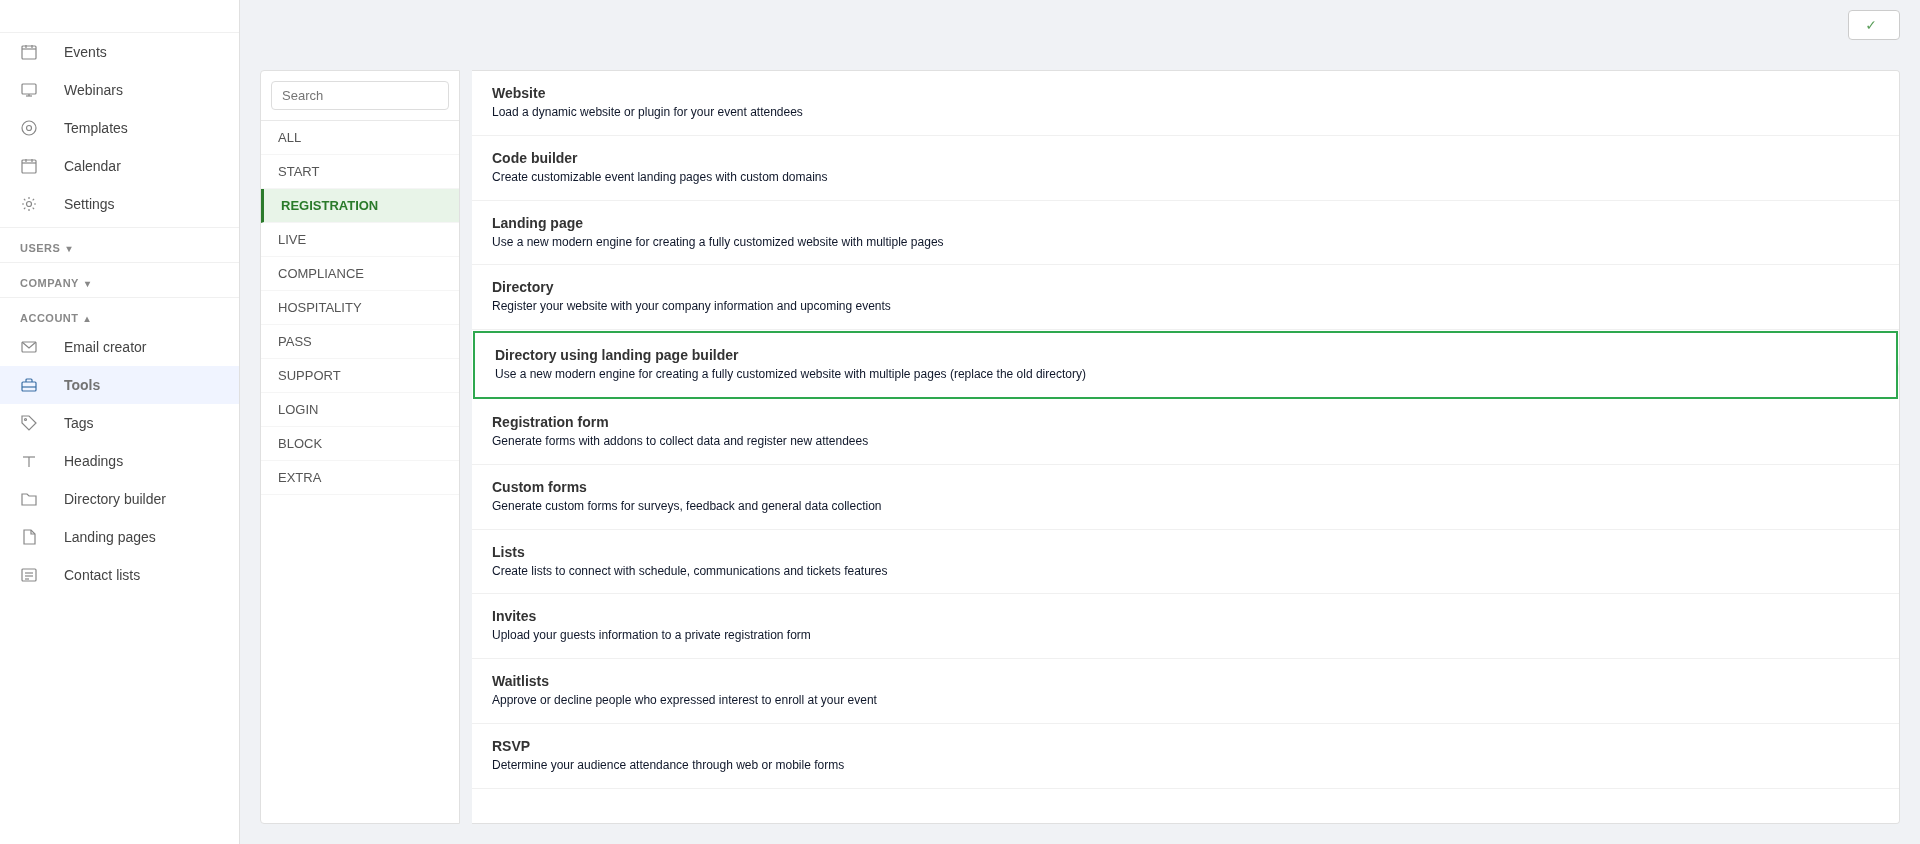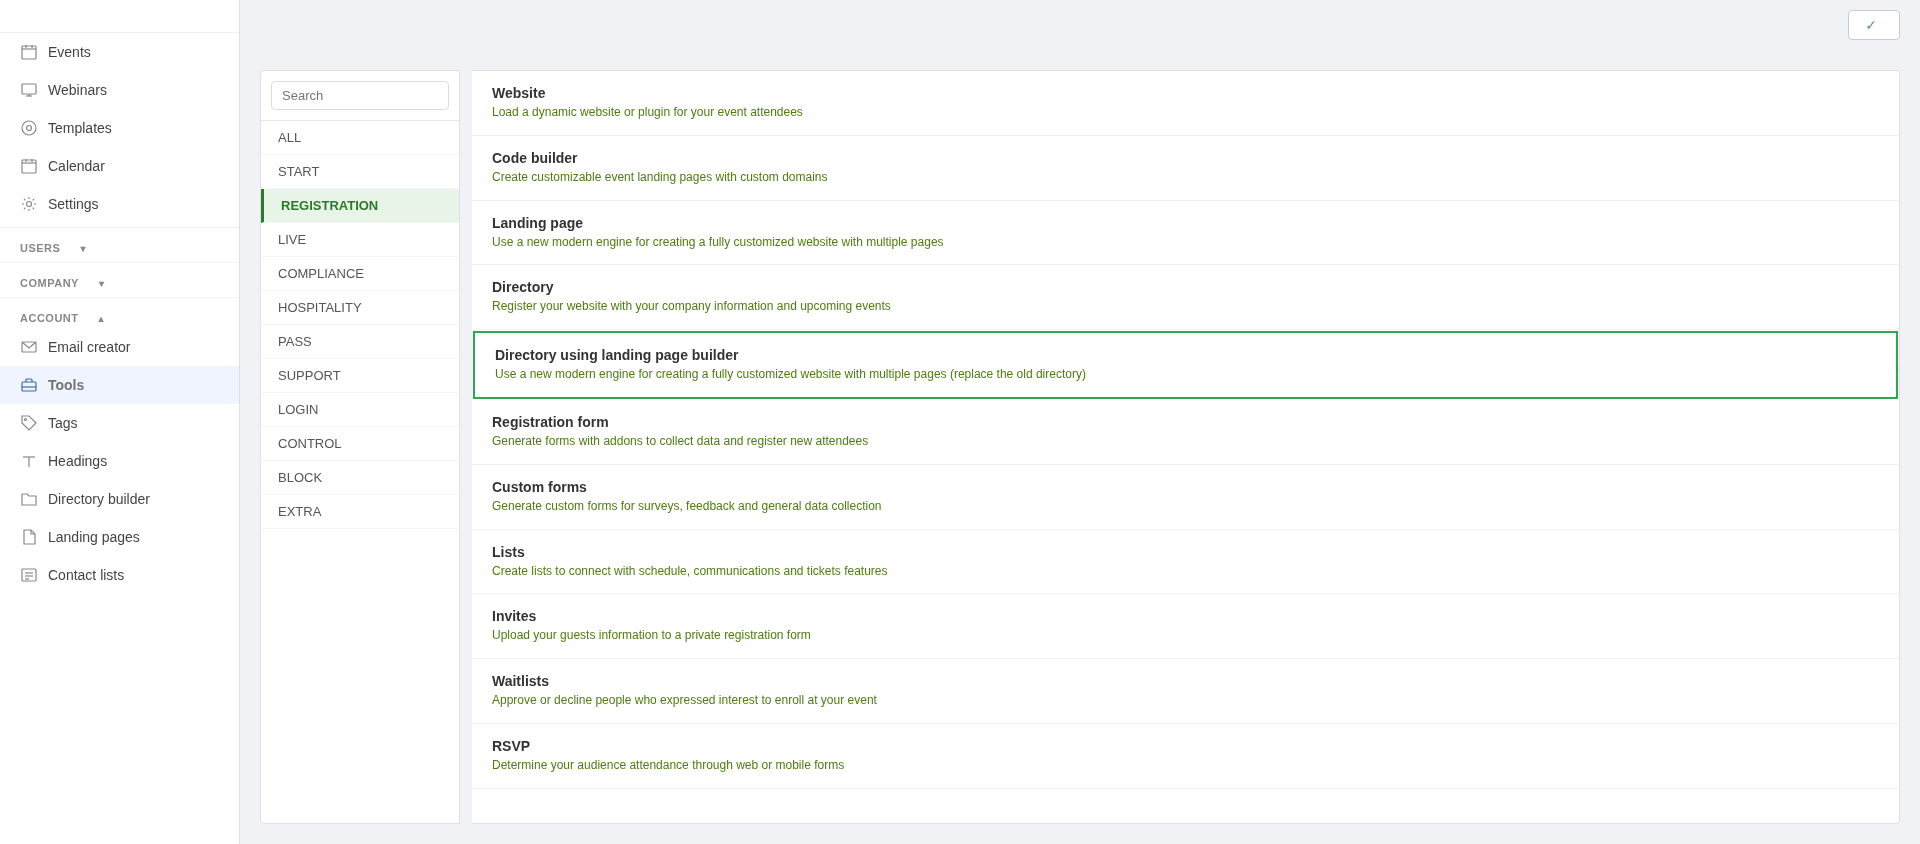--- a/index.html
+++ b/index.html
@@ -26,21 +26,21 @@
       border-bottom: 1px solid #f0f0f0;
     }
 
     .sidebar-nav-item {
       display: flex;
       align-items: center;
       padding: 10px 20px;
       font-size: 14px;
       color: #444;
       cursor: pointer;
-      gap: 10px;
+      gap: 26px;
       transition: background 0.1s;
     }
     .sidebar-nav-item.active { background: #f0f4ff; color: #737373; font-weight: 600; }
 
     .sidebar-nav-item .nav-icon {
       width: 18px;
       height: 18px;
       display: flex;
       align-items: center;
       justify-content: center;
@@ -51,21 +51,21 @@
     .sidebar-nav-item.active .nav-icon { color: #3a6ea5; }
 
     .sidebar-section-header {
       padding: 10px 20px 4px;
       font-size: 11px;
       font-weight: 700;
       color: #888;
       letter-spacing: 0.5px;
       display: flex;
       align-items: center;
-      gap: 20px;
+      gap: 6px;
       cursor: pointer;
     }
     .sidebar-section-header .arrow {
       font-size: 10px;
     }
 
     .divider-line {
       height: 1px;
       background: #f0f0f0;
       margin: 4px 0;
@@ -184,21 +184,21 @@
       flex: 1;
     }
     .feature-title {
       font-size: 14px;
       font-weight: 600;
       color: #333;
       margin-bottom: 3px;
     }
     .feature-desc {
       font-size: 12px;
-      color: #4d7c0f;
+      color: #0f172a;
       line-height: 1.4;
     }
 
     
     .toggle-wrap {
       margin-left: 20px;
       flex-shrink: 0;
     }
     .toggle {
       position: relative;
@@ -408,21 +408,20 @@
       <ul class="filter-list" id="filter-list">
       <li>ALL</li>
           <li>START</li>
           <li class="active">REGISTRATION</li>
           <li>LIVE</li>
           <li>COMPLIANCE</li>
           <li>HOSPITALITY</li>
           <li>PASS</li>
           <li>SUPPORT</li>
           <li>LOGIN</li>
-          <li>CONTROL</li>
           <li>BLOCK</li>
           <li>EXTRA</li>
         </ul>
     </div>
 
     <div class="features-panel" id="features-panel">
     <div class="feature-row">
           <div class="feature-text">
             <div class="feature-title">Website</div>
             <div class="feature-desc">Load a dynamic website or plugin for your event attendees</div>

